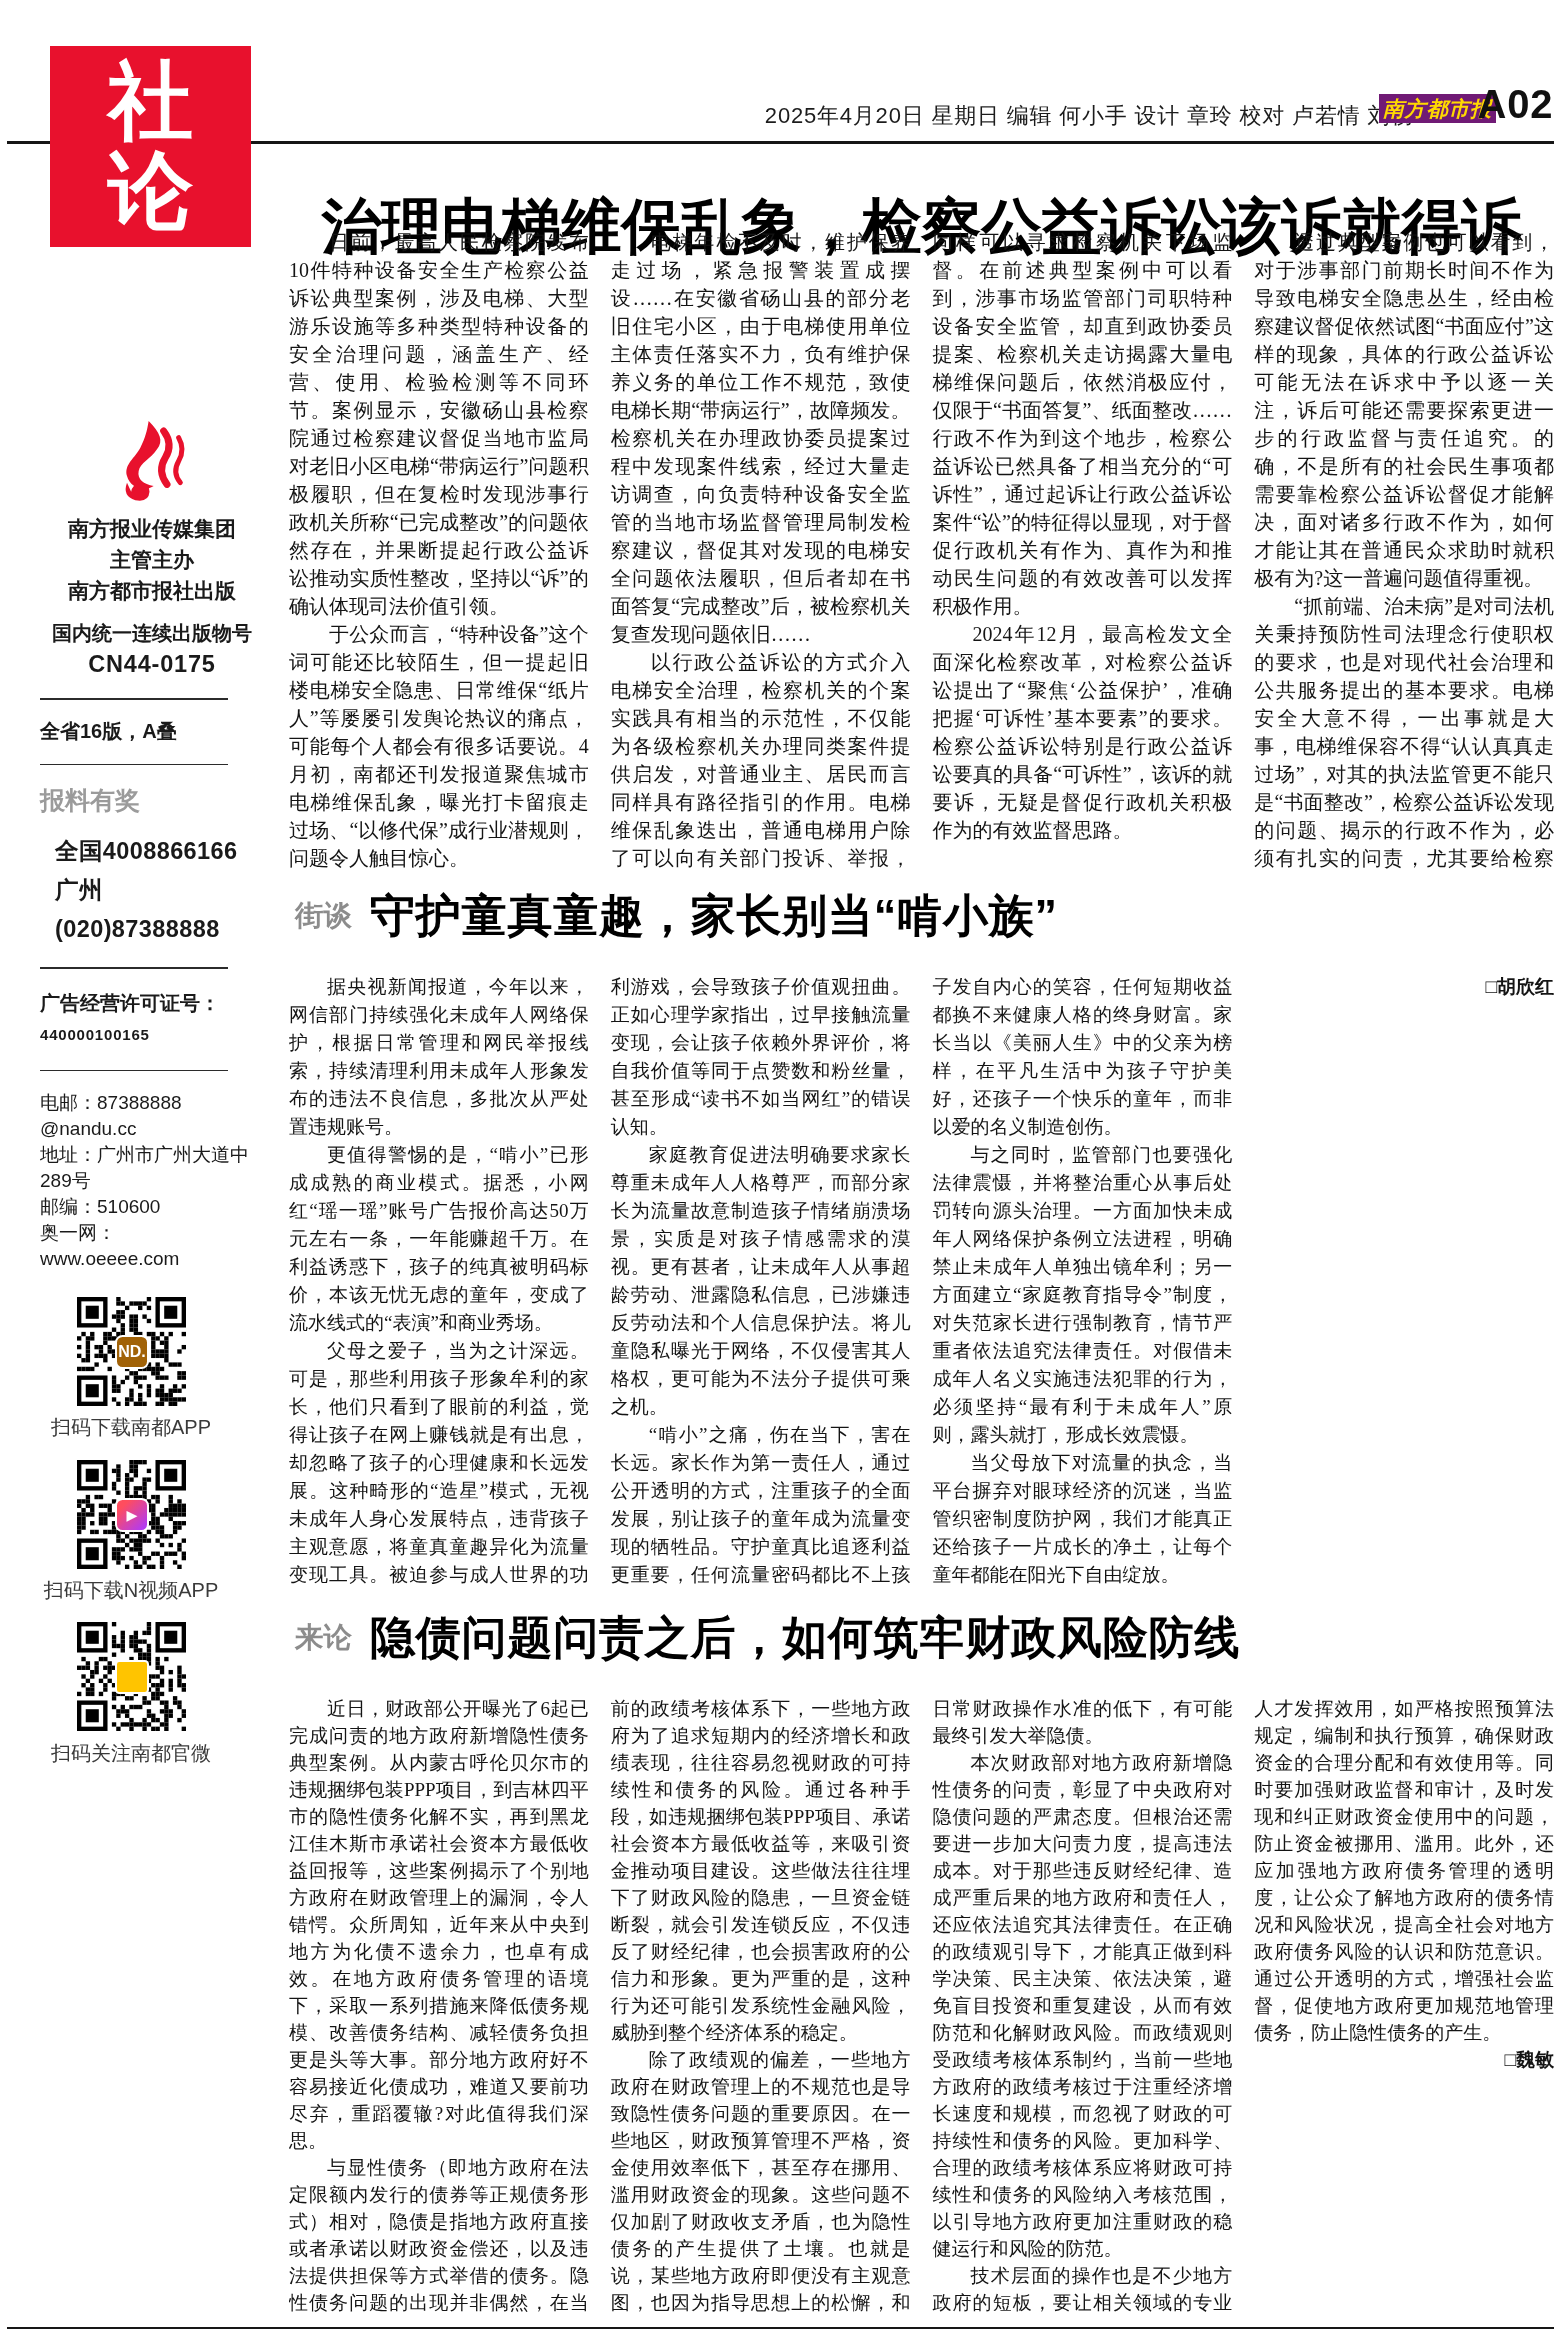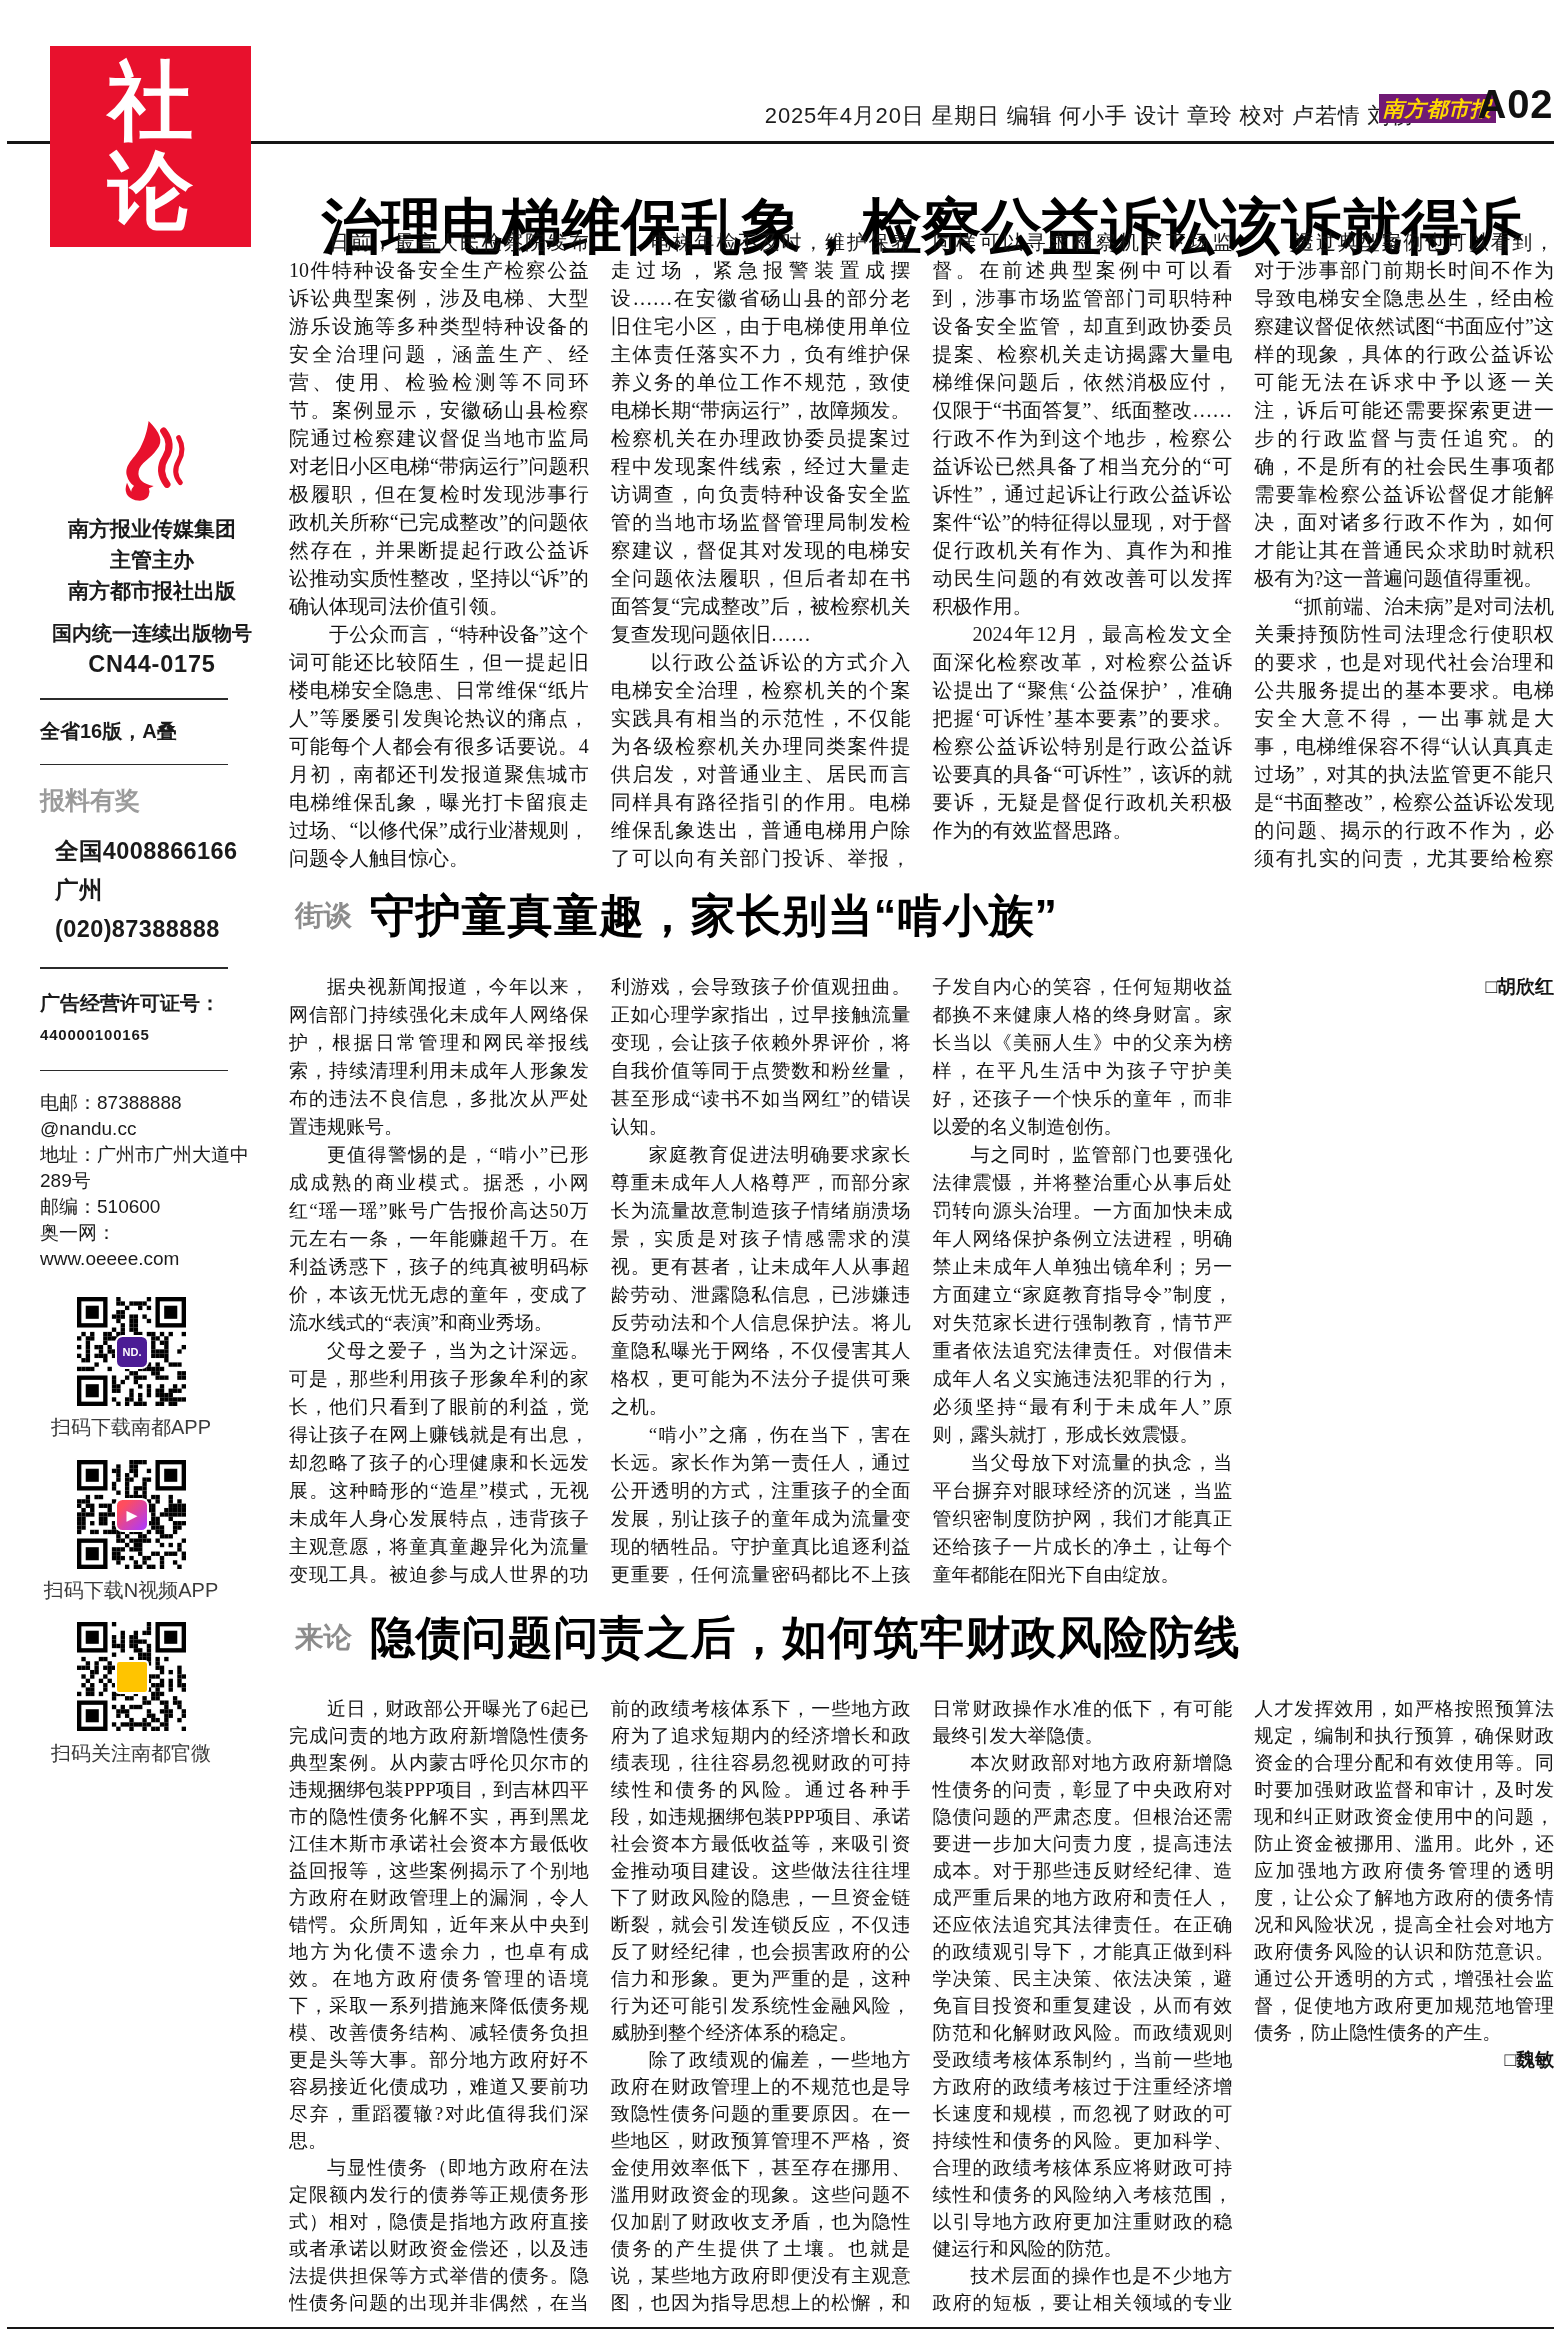--- a/index.html
+++ b/index.html
@@ -47,21 +47,21 @@
   .license .lbl{font-size:20px;line-height:32px;font-weight:600;}
   .license .num{font-size:15px;line-height:32px;font-weight:600;letter-spacing:0.8px;}
   .contact{margin-top:3.4px;}
   .contact .s-line{font-size:19px;line-height:26px;font-weight:500;}
   .qr-area{margin-top:25px;}
   .qr-block{position:relative;width:109px;margin:18.4px 0 0 37px;}
   .qr{width:109px;height:109px;}
   .qr-icon{position:absolute;top:38px;left:38px;width:34px;height:34px;border-radius:7.5px;
         display:flex;align-items:center;justify-content:center;color:#fff;font-weight:700;
         border:2.5px solid #fff;box-sizing:border-box;}
-  .qr-icon-0{background:#4c1d95;font-size:11px;}
+  .qr-icon-0{background:#a16207;font-size:16px;}
   .qr-icon-1{background:linear-gradient(135deg,#ff4d5e 20%,#b33bf0 90%);font-size:14.2px;}
   .qr-icon-2{background:#ffc400;border-radius:4.2px;font-size:8.4px;color:#d00000;}
   .qr-caption{width:204px;margin:8.4px 0 0 -48px;text-align:center;font-size:20px;color:#3a3a3a;}
 </style>
 </head>
 <body>
 
 <div class="page">
 
   <div class="rule-top"></div>

